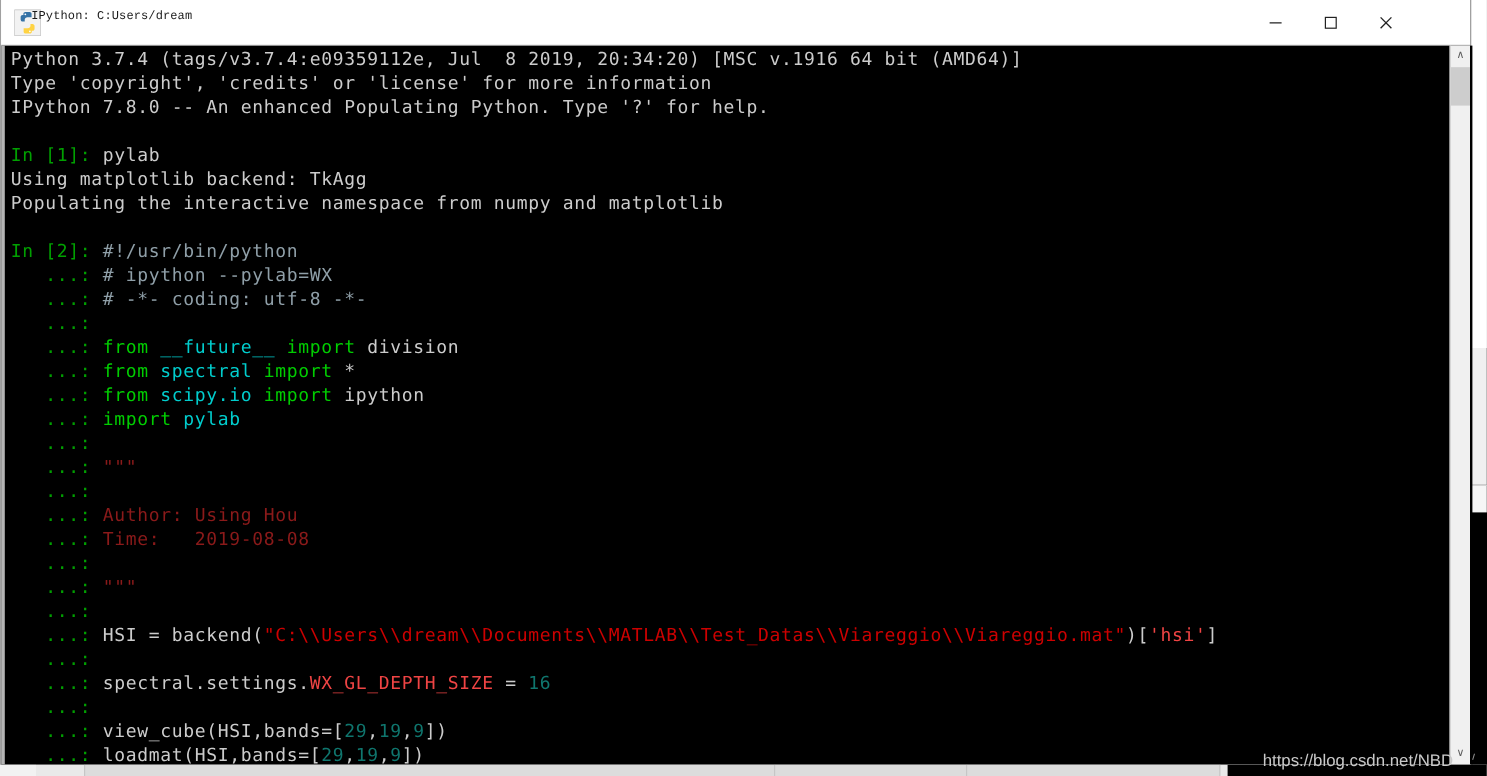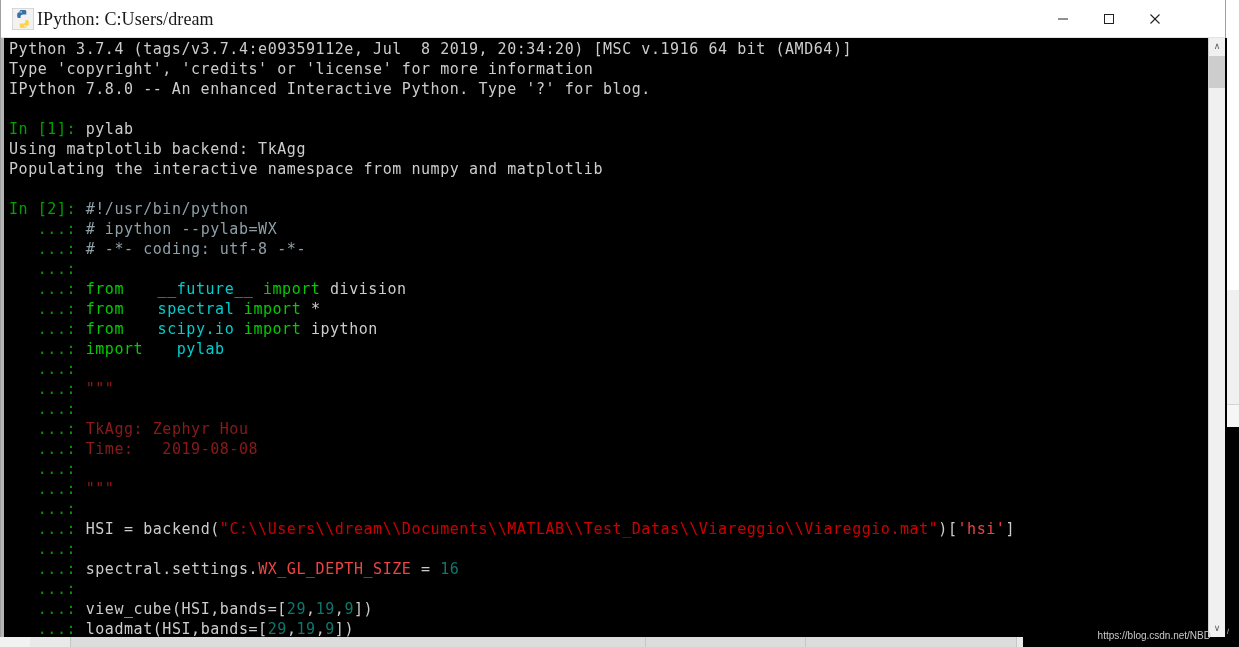--- a/index.html
+++ b/index.html
@@ -122,24 +122,24 @@
   }
   #title-icon {
     position: absolute;
     left: 11px;
     top: 8px;
     width: 22px;
     height: 22px;
   }
   #title-text {
     position: absolute;
-    left: 36px;
+    left: 25px;
     top: 9px;
-    font-family: Liberation Serif, serif;
-    font-size: 18px;
+    font-family: Liberation Mono, monospace;
+    font-size: 10px;
     color: #1a1a1a;
     white-space: nowrap;
     letter-spacing: 0.1px;
   }
   .win-btn {
     position: absolute;
     top: 0px;
     width: 46px;
     height: 37px;
     display: flex;
@@ -180,21 +180,21 @@
     top: 38px;
     width: 3px;
     height: 599px;
     background: #b4b4b4;
   }
 
   
   .c-plain   { color: #cccccc; }
   .c-prompt  { color: #00a000; }
   .c-keyword { color: #00cd00; text-align: center; }
-  .c-module  { color: #00cdcd; margin-left: 24px; }
+  .c-module  { color: #00cdcd; }
   .c-comment { color: #8f9fa8; }
   .c-doc     { color: #8b1a1a; }
   .c-string  { color: #cd0000; }
   .c-number  { color: #0f766e; }
   .c-attr    { color: #ef4444; }
 
   
   #term-scrollbar {
     position: absolute;
     right: 0px;
@@ -226,21 +226,21 @@
     height: 32px;
     background: #cdcdcd;
   }
 
   
   #watermark {
     position: absolute;
     right: 28px;
     bottom: 6px;
     font-family: "Liberation Sans", sans-serif;
-    font-size: 10px;
+    font-size: 14px;
     color: #c9c9c9;
     white-space: nowrap;
     z-index: 5;
   }
 </style>
 </head>
 <body>
 
 <div id="desktop">
 
@@ -291,38 +291,38 @@
       <svg width="12" height="12" viewBox="0 0 12 12">
         <line x1="1.5" y1="1.5" x2="10.5" y2="10.5" stroke="#222" stroke-width="1.1"></line>
         <line x1="10.5" y1="1.5" x2="1.5" y2="10.5" stroke="#222" stroke-width="1.1"></line>
       </svg>
     </div>
   </div>
 
   <div id="terminal">
     <div id="term-text"><span class="c-plain">Python 3.7.4 (tags/v3.7.4:e09359112e, Jul  8 2019, 20:34:20) [MSC v.1916 64 bit (AMD64)]</span>
 <span class="c-plain">Type 'copyright', 'credits' or 'license' for more information</span>
-<span class="c-plain">IPython 7.8.0 -- An enhanced Interactive Python. Type '?' for blog.</span>
+<span class="c-plain">IPython 7.8.0 -- An enhanced Populating Python. Type '?' for help.</span>
 
 <span class="c-prompt">In [1]: </span><span class="c-plain">pylab</span>
 <span class="c-plain">Using matplotlib backend: TkAgg</span>
 <span class="c-plain">Populating the interactive namespace from numpy and matplotlib</span>
 
 <span class="c-prompt">In [2]: </span><span class="c-comment">#!/usr/bin/python</span>
 <span class="c-prompt">   ...: </span><span class="c-comment"># ipython --pylab=WX</span>
 <span class="c-prompt">   ...: </span><span class="c-comment"># -*- coding: utf-8 -*-</span>
 <span class="c-prompt">   ...: </span>
 <span class="c-prompt">   ...: </span><span class="c-keyword">from </span><span class="c-module">__future__ </span><span class="c-keyword">import </span><span class="c-plain">division</span>
 <span class="c-prompt">   ...: </span><span class="c-keyword">from </span><span class="c-module">spectral </span><span class="c-keyword">import </span><span class="c-plain">*</span>
 <span class="c-prompt">   ...: </span><span class="c-keyword">from </span><span class="c-module">scipy.io </span><span class="c-keyword">import </span><span class="c-plain">ipython</span>
 <span class="c-prompt">   ...: </span><span class="c-keyword">import </span><span class="c-module">pylab</span>
 <span class="c-prompt">   ...: </span>
 <span class="c-prompt">   ...: </span><span class="c-doc">"""</span>
 <span class="c-prompt">   ...: </span>
-<span class="c-prompt">   ...: </span><span class="c-doc">TkAgg: Zephyr Hou</span>
+<span class="c-prompt">   ...: </span><span class="c-doc">Author: Using Hou</span>
 <span class="c-prompt">   ...: </span><span class="c-doc">Time:   2019-08-08</span>
 <span class="c-prompt">   ...: </span>
 <span class="c-prompt">   ...: </span><span class="c-doc">"""</span>
 <span class="c-prompt">   ...: </span>
 <span class="c-prompt">   ...: </span><span class="c-plain">HSI = backend(</span><span class="c-string">"C:\\Users\\dream\\Documents\\MATLAB\\Test_Datas\\Viareggio\\Viareggio.mat"</span><span class="c-plain">)[</span><span class="c-attr">'hsi'</span><span class="c-plain">]</span>
 <span class="c-prompt">   ...: </span>
 <span class="c-prompt">   ...: </span><span class="c-plain">spectral.settings.</span><span class="c-attr">WX_GL_DEPTH_SIZE</span><span class="c-plain"> = </span><span class="c-number">16</span>
 <span class="c-prompt">   ...: </span>
 <span class="c-prompt">   ...: </span><span class="c-plain">view_cube(HSI,bands=[</span><span class="c-number">29</span><span class="c-plain">,</span><span class="c-number">19</span><span class="c-plain">,</span><span class="c-number">9</span><span class="c-plain">])</span>
 <span class="c-prompt">   ...: </span><span class="c-plain">loadmat(HSI,bands=[</span><span class="c-number">29</span><span class="c-plain">,</span><span class="c-number">19</span><span class="c-plain">,</span><span class="c-number">9</span><span class="c-plain">])</span>

